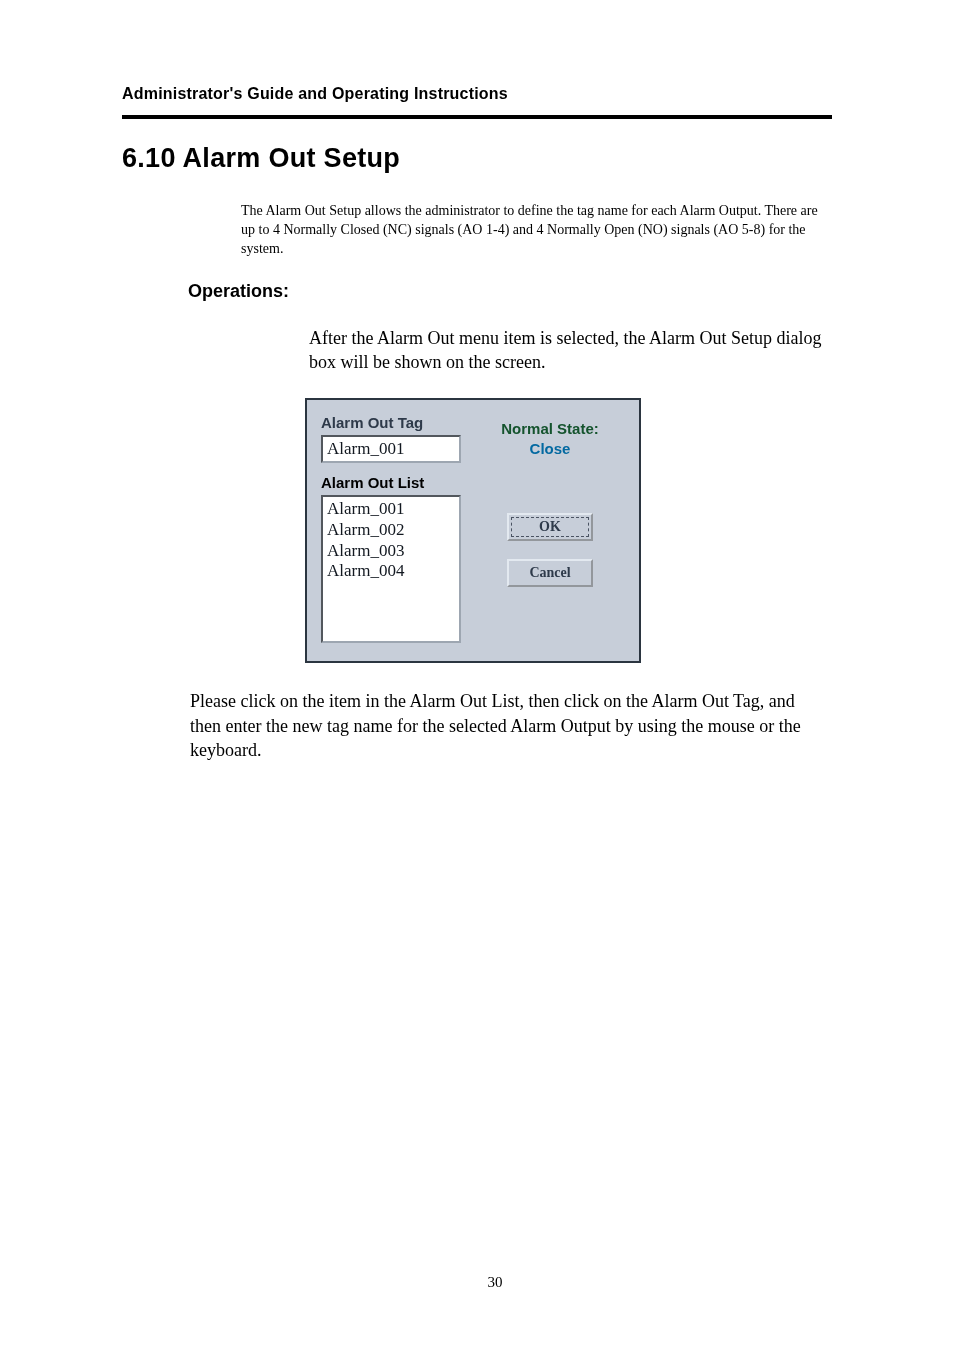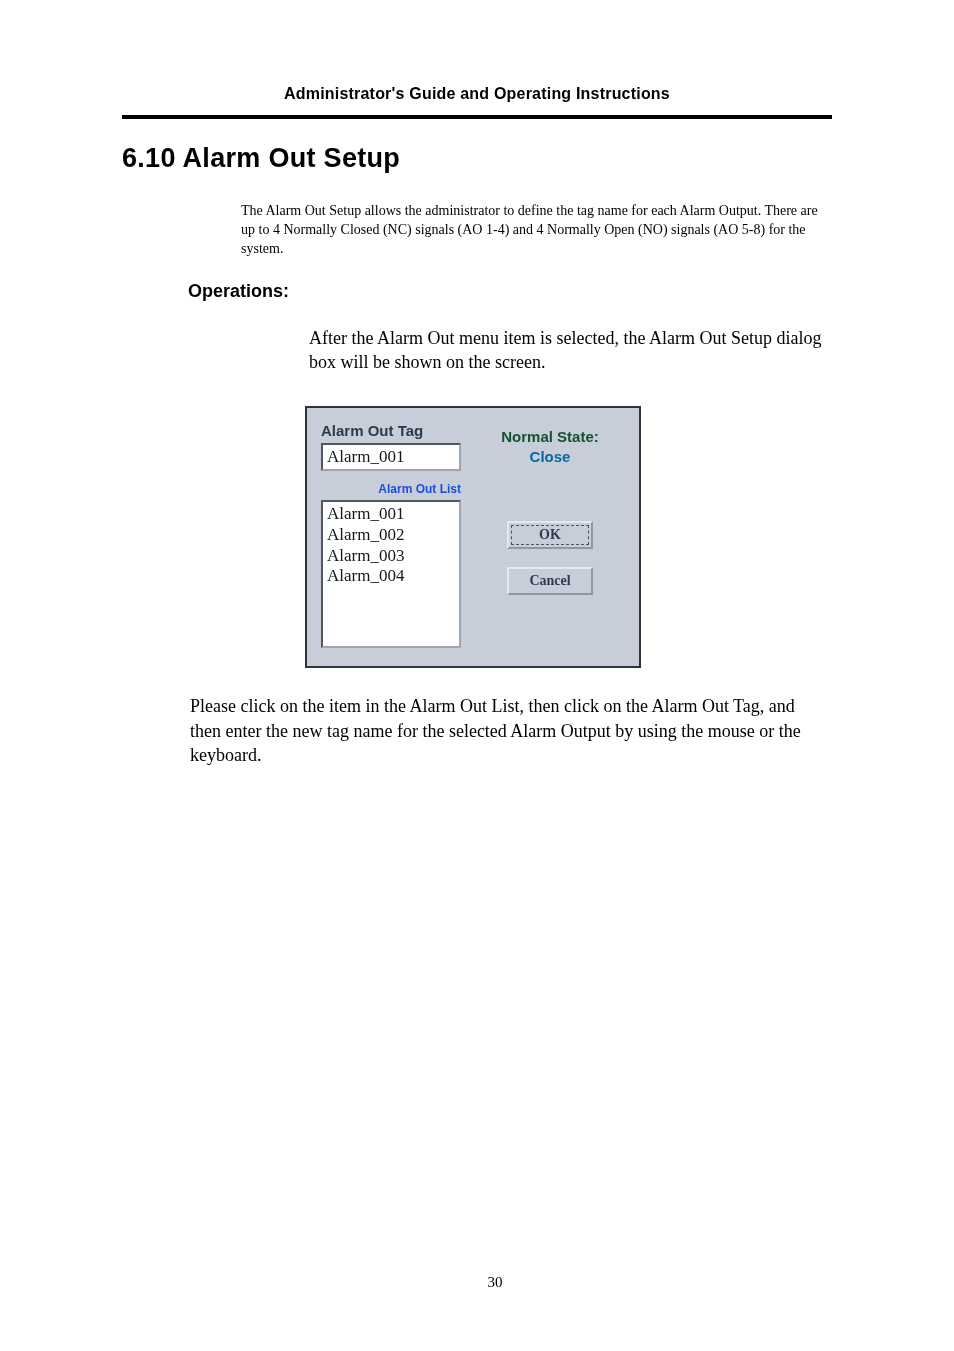--- a/index.html
+++ b/index.html
@@ -8,21 +8,21 @@
       height: 1351px;
       background: #ffffff;
       font-family: "Times New Roman", Times, serif;
       color: #000;
       position: relative;
     }
     .page {
       padding: 85px 122px 0 122px;
     }
     .header {
-      text-align: center;
+      text-align: left;
       font-family: Arial, "Helvetica Neue", Helvetica, sans-serif;
       font-weight: 900;
       font-size: 16px;
       font-stretch: condensed;
       letter-spacing: 0.2px;
       color: #000;
       margin-bottom: 12px;
     }
     .divider {
       border: 0;
@@ -47,21 +47,21 @@
       font-family: Arial, Helvetica, sans-serif;
       font-weight: bold;
       font-size: 18px;
       margin-left: 66px;
       margin-bottom: 24px;
     }
     .body-text-2 {
       font-size: 18px;
       line-height: 1.35;
       margin-left: 187px;
-      margin-bottom: 32px;
+      margin-bottom: 24px;
     }
     .dialog {
       margin-left: 183px;
       width: 336px;
       background: #c7ced9;
       border: 2px solid #2b3540;
       padding: 14px 30px 18px 14px;
       display: flex;
       gap: 30px;
       font-family: Arial, Helvetica, sans-serif;
@@ -87,25 +87,24 @@
       height: 28px;
       background: #fff;
       border: 2px inset #9da6b1;
       font-family: "Times New Roman", Times, serif;
       font-size: 17px;
       padding: 2px 4px;
       color: #121820;
     }
     .dlg-list-label {
       font-weight: bold;
-      font-size: 12px;
-      color: #1d4ed8;
+      font-size: 15px;
+      color: #000000;
       margin-top: 11px;
       margin-bottom: 4px;
-      text-align: right;
     }
     .dlg-list {
       width: 100%;
       height: 148px;
       background: #fff;
       border: 2px inset #9da6b1;
       font-family: "Times New Roman", Times, serif;
       font-size: 17px;
       padding: 2px 4px;
       color: #121820;

